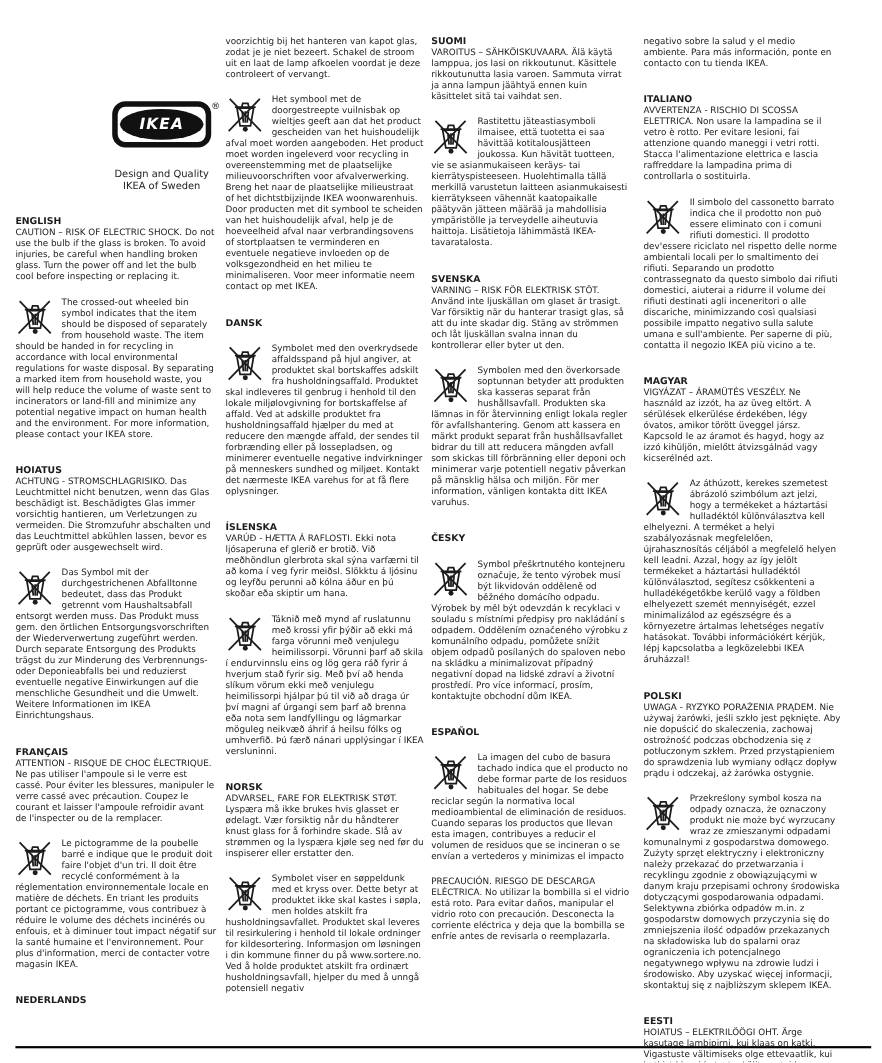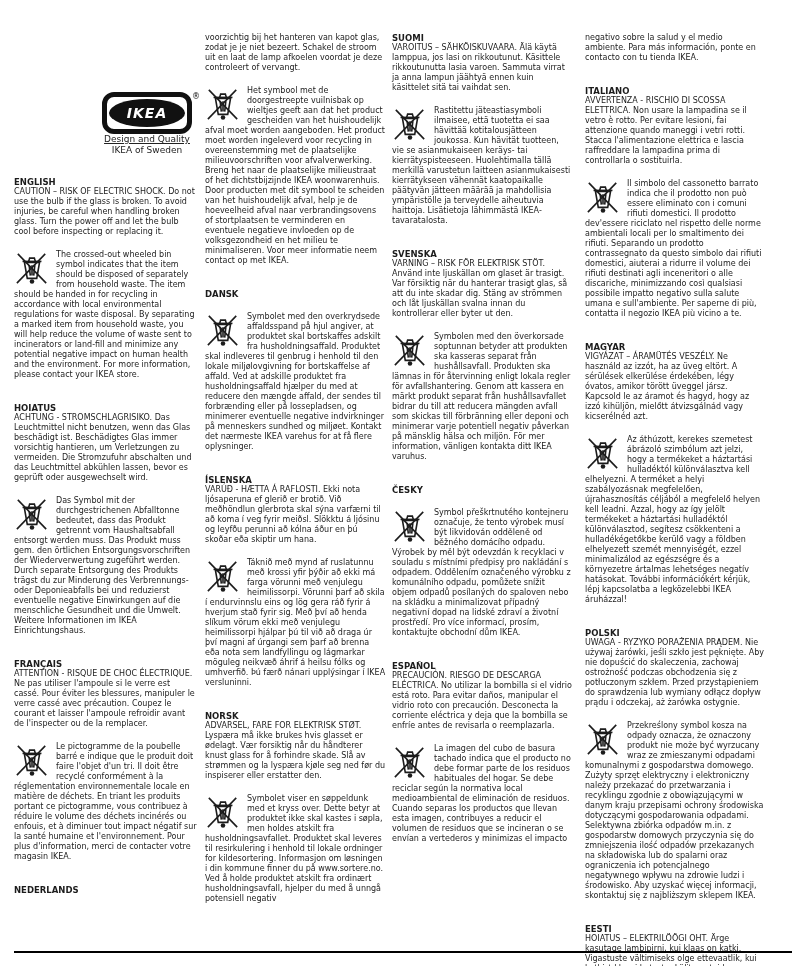--- a/index.html
+++ b/index.html
@@ -26,21 +26,21 @@
     position:absolute;left:2px;right:2px;top:2px;bottom:2px;
     background:#111;border-radius:50%;
     display:flex;align-items:center;justify-content:center;
   }
   .logo-text{
     color:#ffffff;font-weight:bold;font-style:italic;
     font-size:14px;letter-spacing:1px;line-height:1;
   }
   .logo-reg{position:absolute;right:-13px;top:-5px;font-size:8px;color:#111;font-style:normal;}
   .tagline{font-size:9px;line-height:11px;color:#222;}
-  .tagline.first{margin-top:0;text-decoration:underline;}
+  .tagline.first{margin-top:20px;}
 
   .blocks{margin-top:21px;}
   .col1 .blocks{margin-top:21px;}
   .heading{font-weight:bold;font-size:8.5px;margin:23px 0 0 0;}
   .para{margin:0;}
   .iconpara{margin:13px 0 13px 0;min-height:36px;}
   .blocks > :first-child{margin-top:0;}
 
   svg.weee{float:left;width:36px;height:34px;margin:1px 6px 0 0;}
   svg.weee path, svg.weee line, svg.weee circle{stroke:#1c1c1c;fill:none;stroke-width:1.7;}
@@ -197,32 +197,32 @@
             <line x1="15" y1="15" x2="16.2" y2="26"></line>
             <line x1="18" y1="15" x2="18" y2="26"></line>
             <line x1="21" y1="15" x2="19.8" y2="26"></line>
             <line x1="8" y1="11" x2="28" y2="11"></line>
             <path d="M14.5,11 L15.5,7.5 L20.5,7.5 L21.5,11"></path>
             <circle class="wheel" cx="18" cy="32.2" r="2.4"></circle>
             <line x1="2" y1="34" x2="32" y2="3"></line>
             <line x1="3" y1="3" x2="33" y2="34"></line>
           </svg>Symbol přeškrtnutého kontejneru označuje, že tento výrobek musí být likvidován odděleně od běžného domácího odpadu. Výrobek by měl být odevzdán k recyklaci v souladu s místními předpisy pro nakládání s odpadem. Oddělením označeného výrobku z komunálního odpadu, pomůžete snížit objem odpadů posílaných do spaloven nebo na skládku a minimalizovat případný negativní dopad na lidské zdraví a životní prostředí. Pro více informací, prosím, kontaktujte obchodní dům IKEA.</div>
         <div class="heading">ESPAÑOL</div>
+        <div class="para iconpara"><svg class="weee" viewBox="0 0 36 36">
+            <path d="M10,12 L13,29 L23,29 L26,12 Z"></path>
+            <line x1="15" y1="15" x2="16.2" y2="26"></line>
+            <line x1="18" y1="15" x2="18" y2="26"></line>
+            <line x1="21" y1="15" x2="19.8" y2="26"></line>
+            <line x1="8" y1="11" x2="28" y2="11"></line>
+            <path d="M14.5,11 L15.5,7.5 L20.5,7.5 L21.5,11"></path>
+            <circle class="wheel" cx="18" cy="32.2" r="2.4"></circle>
+            <line x1="2" y1="34" x2="32" y2="3"></line>
+            <line x1="3" y1="3" x2="33" y2="34"></line>
+          </svg>La imagen del cubo de basura tachado indica que el producto no debe formar parte de los residuos habituales del hogar. Se debe reciclar según la normativa local medioambiental de eliminación de residuos. Cuando separas los productos que llevan esta imagen, contribuyes a reducir el volumen de residuos que se incineran o se envían a vertederos y minimizas el impacto</div>
         <div class="para">PRECAUCIÓN. RIESGO DE DESCARGA ELÉCTRICA. No utilizar la bombilla si el vidrio está roto. Para evitar daños, manipular el vidrio roto con precaución. Desconecta la corriente eléctrica y deja que la bombilla se enfríe antes de revisarla o reemplazarla.</div>
-        <div class="para iconpara"><svg class="weee" viewBox="0 0 36 36">
-            <path d="M10,12 L13,29 L23,29 L26,12 Z"></path>
-            <line x1="15" y1="15" x2="16.2" y2="26"></line>
-            <line x1="18" y1="15" x2="18" y2="26"></line>
-            <line x1="21" y1="15" x2="19.8" y2="26"></line>
-            <line x1="8" y1="11" x2="28" y2="11"></line>
-            <path d="M14.5,11 L15.5,7.5 L20.5,7.5 L21.5,11"></path>
-            <circle class="wheel" cx="18" cy="32.2" r="2.4"></circle>
-            <line x1="2" y1="34" x2="32" y2="3"></line>
-            <line x1="3" y1="3" x2="33" y2="34"></line>
-          </svg>La imagen del cubo de basura tachado indica que el producto no debe formar parte de los residuos habituales del hogar. Se debe reciclar según la normativa local medioambiental de eliminación de residuos. Cuando separas los productos que llevan esta imagen, contribuyes a reducir el volumen de residuos que se incineran o se envían a vertederos y minimizas el impacto</div>
       </div>
   </div>
 
   <div class="col col4">
     <div class="blocks">
         <div class="para">negativo sobre la salud y el medio ambiente. Para más información, ponte en contacto con tu tienda IKEA.</div>
         <div class="heading">ITALIANO</div>
         <div class="para">AVVERTENZA - RISCHIO DI SCOSSA ELETTRICA. Non usare la lampadina se il vetro è rotto. Per evitare lesioni, fai attenzione quando maneggi i vetri rotti. Stacca l'alimentazione elettrica e lascia raffreddare la lampadina prima di controllarla o sostituirla.</div>
         <div class="para iconpara"><svg class="weee" viewBox="0 0 36 36">
             <path d="M10,12 L13,29 L23,29 L26,12 Z"></path>

